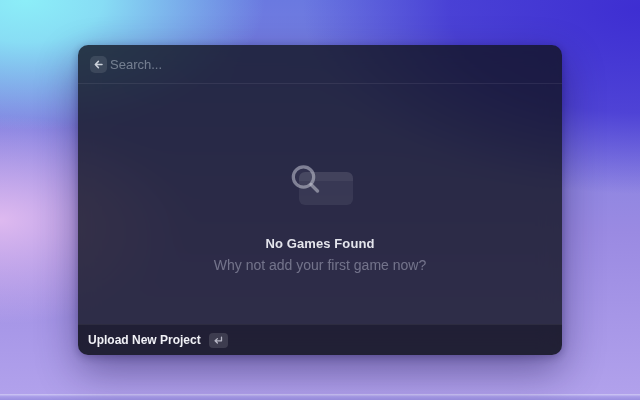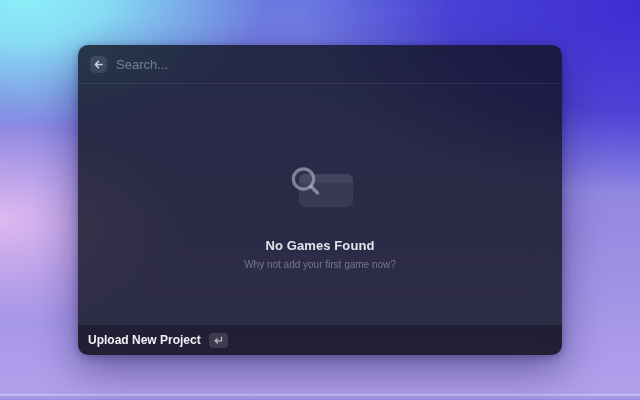--- a/index.html
+++ b/index.html
@@ -33,21 +33,21 @@
     -webkit-backdrop-filter: blur(10px) saturate(1.05);
     box-shadow: 0 16px 40px rgba(25, 15, 75, 0.45), 0 2px 10px rgba(20, 10, 60, 0.30);
     display: flex; flex-direction: column;
     overflow: hidden;
   }
 
   
   .search-bar {
     height: 39px; flex: 0 0 39px;
     display: flex; align-items: center;
-    padding: 16px 12px; gap: 9px;
+    padding: 16px 12px; gap: 3px;
     border-bottom: 1px solid rgba(255,255,255,0.07);
   }
   .back-btn {
     width: 17px; height: 17px; border-radius: 5px;
     background: rgba(255,255,255,0.10);
     display: flex; align-items: center; justify-content: center;
     cursor: pointer; flex: 0 0 auto;
   }
   .search-input {
     flex: 1; background: transparent; border: none; outline: none;
@@ -68,21 +68,21 @@
     border-radius: 6px; background: rgba(255,255,255,0.065);
     overflow: hidden;
   }
   .empty-card-top { height: 9px; background: rgba(255,255,255,0.05); }
   .empty-mag { position: absolute; left: -2px; top: -6px; }
 
   .empty-title {
     font-size: 13px; font-weight: 700; color: #e4e5ec;
     letter-spacing: 0.1px; margin-bottom: 6px;
   }
-  .empty-subtitle { font-size: 10px; color: rgba(213,214,230,0.42); }
+  .empty-subtitle { font-size: 14px; color: rgba(213,214,230,0.42); }
 
   
   .footer {
     height: 31px; flex: 0 0 31px;
     display: flex; align-items: center; justify-content: space-between;
     padding: 0 10px;
     background: rgba(6, 4, 14, 0.33);
     border-top: 1px solid rgba(255,255,255,0.055);
   }
   .footer-left { display: flex; align-items: center; gap: 8px; }

